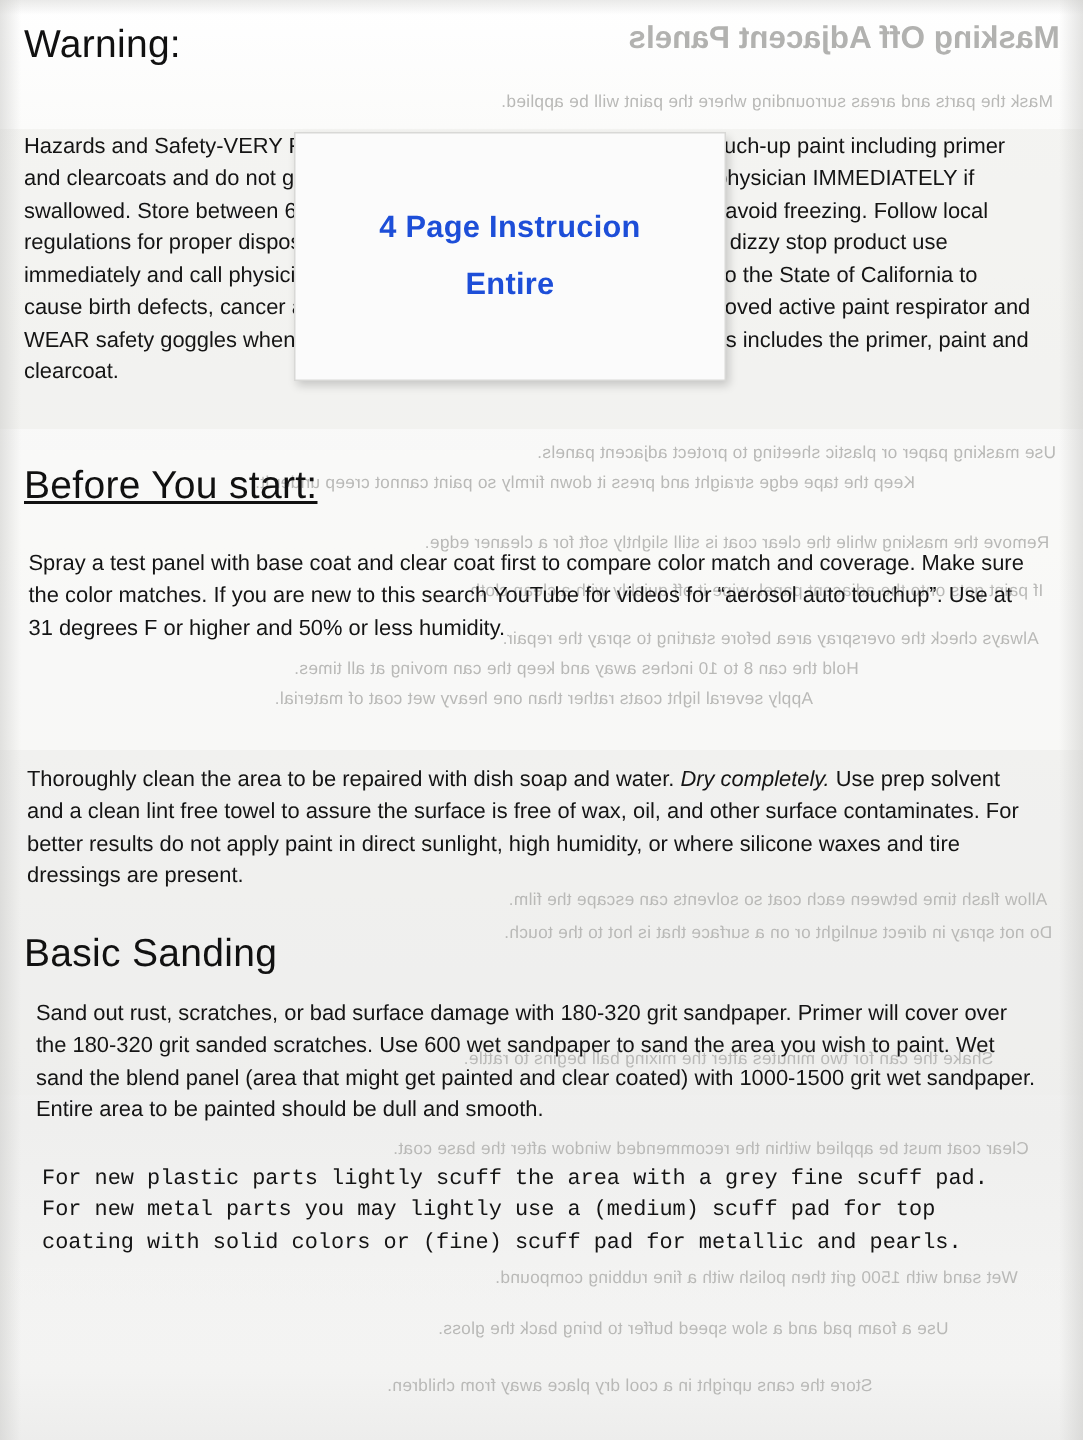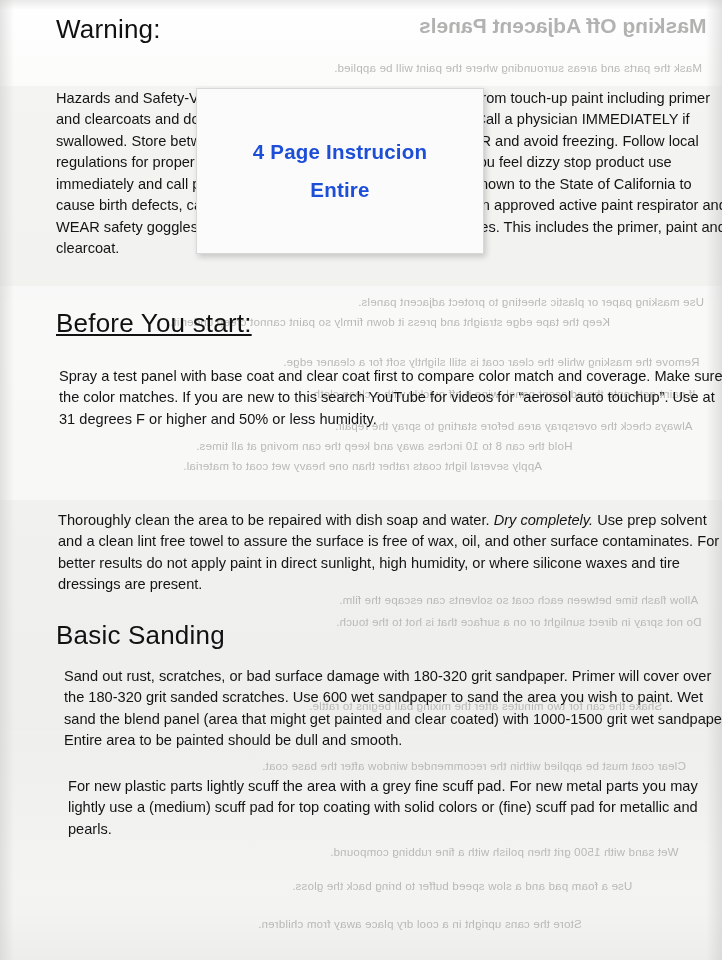--- a/index.html
+++ b/index.html
@@ -68,21 +68,20 @@
     font-size: 21px;
     font-weight: 700;
     color: #b2b2b0;
   }
   .st-line { font-size: 11.5px; letter-spacing: .2px; }
 
   
   .content {
     position: absolute;
     inset: 0;
-    margin-left: 40px;
   }
   h1.section {
     position: absolute;
     margin: 0;
     font-weight: 400;
     font-size: 26px;
     letter-spacing: .2px;
     color: #111;
   }
   .para {
@@ -153,20 +152,20 @@
     <h1 class="section" style="left:16px; top:14px;">Warning:</h1>
     <div class="para" style="left:16px; top:88px; width:678px;">Hazards and Safety-VERY FLAMMABLE. Do not breathe vapors from touch-up paint including primer and clearcoats and do not get in eyes. Keep away from children. Call a physician IMMEDIATELY if swallowed. Store between 60F and 120F. DO NOT STORE IN CAR and avoid freezing. Follow local regulations for proper disposal. Use with adequate ventilation. If you feel dizzy stop product use immediately and call physician. This product contains chemicals known to the State of California to cause birth defects, cancer and other reproductive harm. WEAR an approved active paint respirator and WEAR safety goggles when spraying to protect your lungs and eyes. This includes the primer, paint and clearcoat.</div>
 
     <h1 class="section" style="left:16px; top:308px;text-decoration:underline;">Before You start:</h1>
     <div class="para" style="left:19px; top:366px; width:672px;">Spray a test panel with base coat and clear coat first to compare color match and coverage. Make sure the color matches.  If you are new to this search YouTube for videos for “aerosol auto touchup”.  Use at 31 degrees F or higher and 50% or less humidity.</div>
 
     <div class="para" style="left:18px; top:510px; width:672px;"><span>Thoroughly clean the area to be repaired with dish soap and water.  </span><em>Dry completely.</em><span> Use prep solvent and a clean lint free towel to assure the surface is free of wax, oil, and other surface contaminates. For better results do not apply paint in direct sunlight, high humidity, or where silicone waxes and tire dressings are present.</span></div>
 
     <h1 class="section" style="left:16px; top:620px;">Basic Sanding</h1>
     <div class="para" style="left:24px; top:666px; width:668px;">Sand out rust, scratches, or bad surface damage with 180-320 grit sandpaper. Primer will cover over the 180-320 grit sanded scratches. Use 600 wet sandpaper to sand the area you wish to paint. Wet sand the blend panel (area that might get painted and clear coated) with 1000-1500 grit wet sandpaper. Entire area to be painted should be dull and smooth.</div>
-    <div class="para" style="left:28px; top:776px; width:660px;">For new plastic parts lightly scuff the area with a grey fine scuff pad. For new metal parts you may lightly use a (medium) scuff pad for top coating with solid colors or (fine) scuff pad for metallic and pearls.</div>
+    <div class="para" style="left:28px; top:776px; width:660px;font-family:Liberation Mono, monospace;">For new plastic parts lightly scuff the area with a grey fine scuff pad. For new metal parts you may lightly use a (medium) scuff pad for top coating with solid colors or (fine) scuff pad for metallic and pearls.</div>
   </div>
 
   <div id="overlay-card">
     <div class="ol-line">4 Page Instrucion</div>
     <div class="ol-line">Entire</div>
   </div>
 </div>
 
 </body></html>

